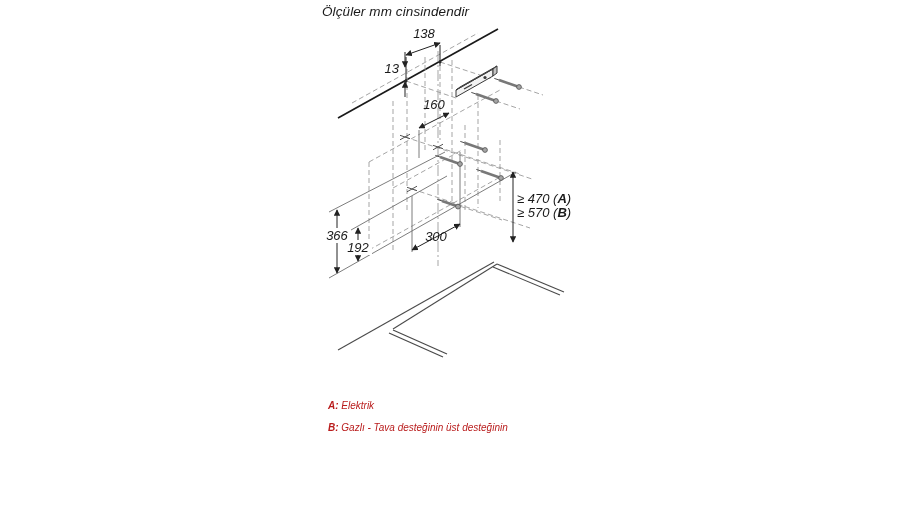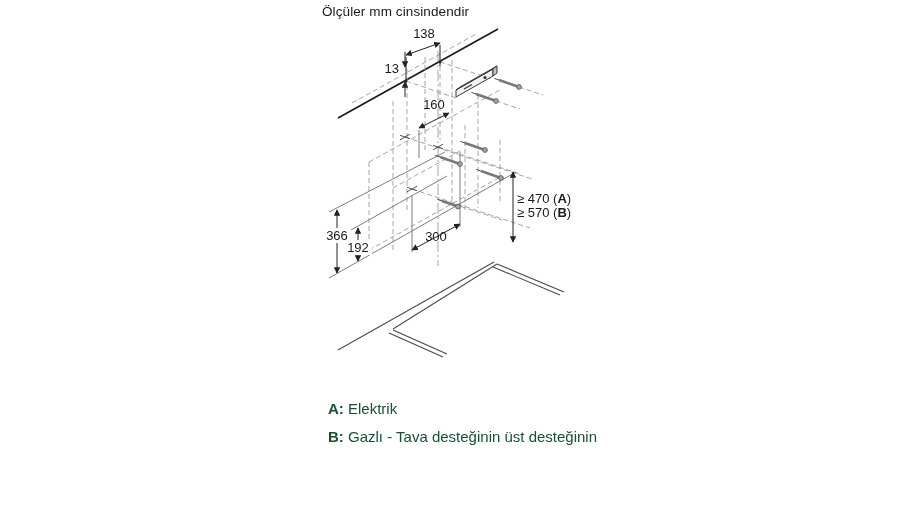--- a/index.html
+++ b/index.html
@@ -1,24 +1,24 @@
 <!DOCTYPE html>
 <html><head>
 <meta charset="utf-8">
 <style>
   html,body{margin:0;padding:0;background:#fff;}
   .canvas{
     position:relative;width:900px;height:506px;background:#ffffff;
-    font-family:"Liberation Sans",sans-serif;color:#111;overflow:hidden;
+    font-family:"Liberation Sans",sans-serif;color:#111;overflow:hidden;font-style:italic;
   }
   .title{
     position:absolute;left:322px;top:4px;font-size:13.5px;color:#1a1a1a;
     letter-spacing:.1px;
   }
-  .notes{position:absolute;left:328px;top:400px;font-size:15px;color:#14532d;}
+  .notes{position:absolute;left:328px;top:400px;font-size:10px;color:#b91c1c;}
   .note-row{margin-bottom:11px;}
   .b{font-weight:bold;}
   svg{position:absolute;left:0;top:0;}
   svg text{font-family:"Liberation Sans",sans-serif;font-size:13px;fill:#1a1a1a;}
   .dimtxt{font-size:13px;}
   .thick{stroke:#1a1a1a;stroke-width:1.7;fill:none;}
   .thin{stroke:#6e6e6e;stroke-width:0.9;fill:none;}
   .dash{stroke:#9b9b9b;stroke-width:0.9;fill:none;stroke-dasharray:5 3;}
   .dashdot{stroke:#9b9b9b;stroke-width:0.9;fill:none;stroke-dasharray:11 3 2 3;}
   .dim{stroke:#222;stroke-width:1;fill:none;}

